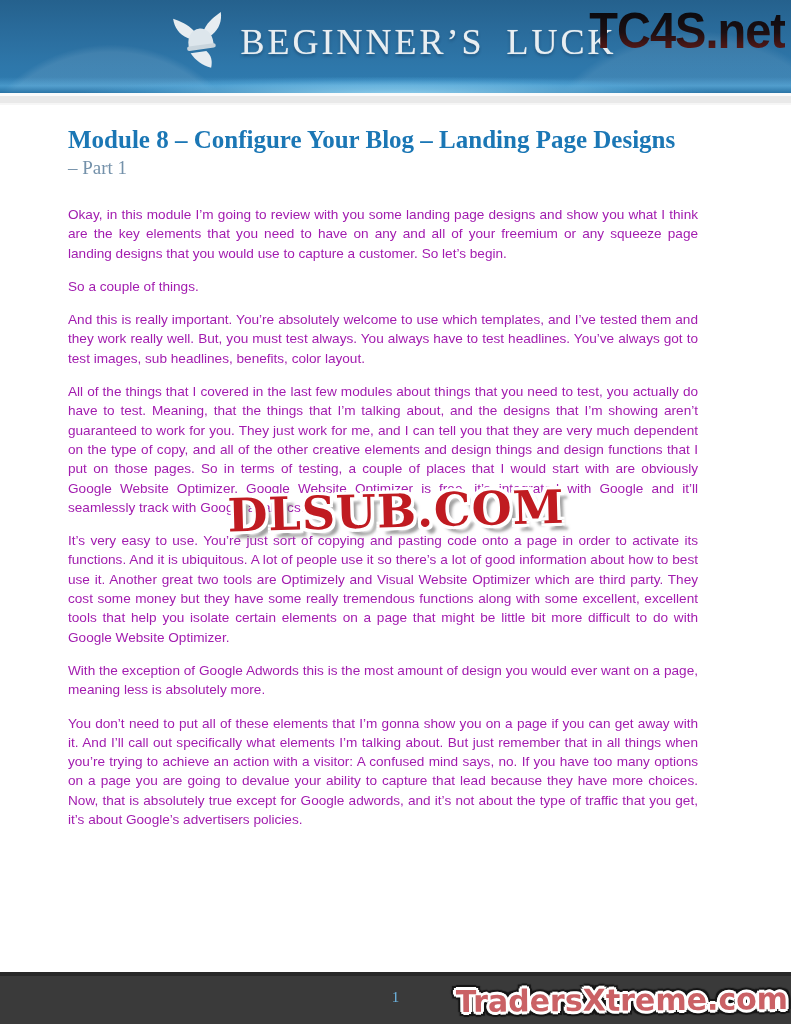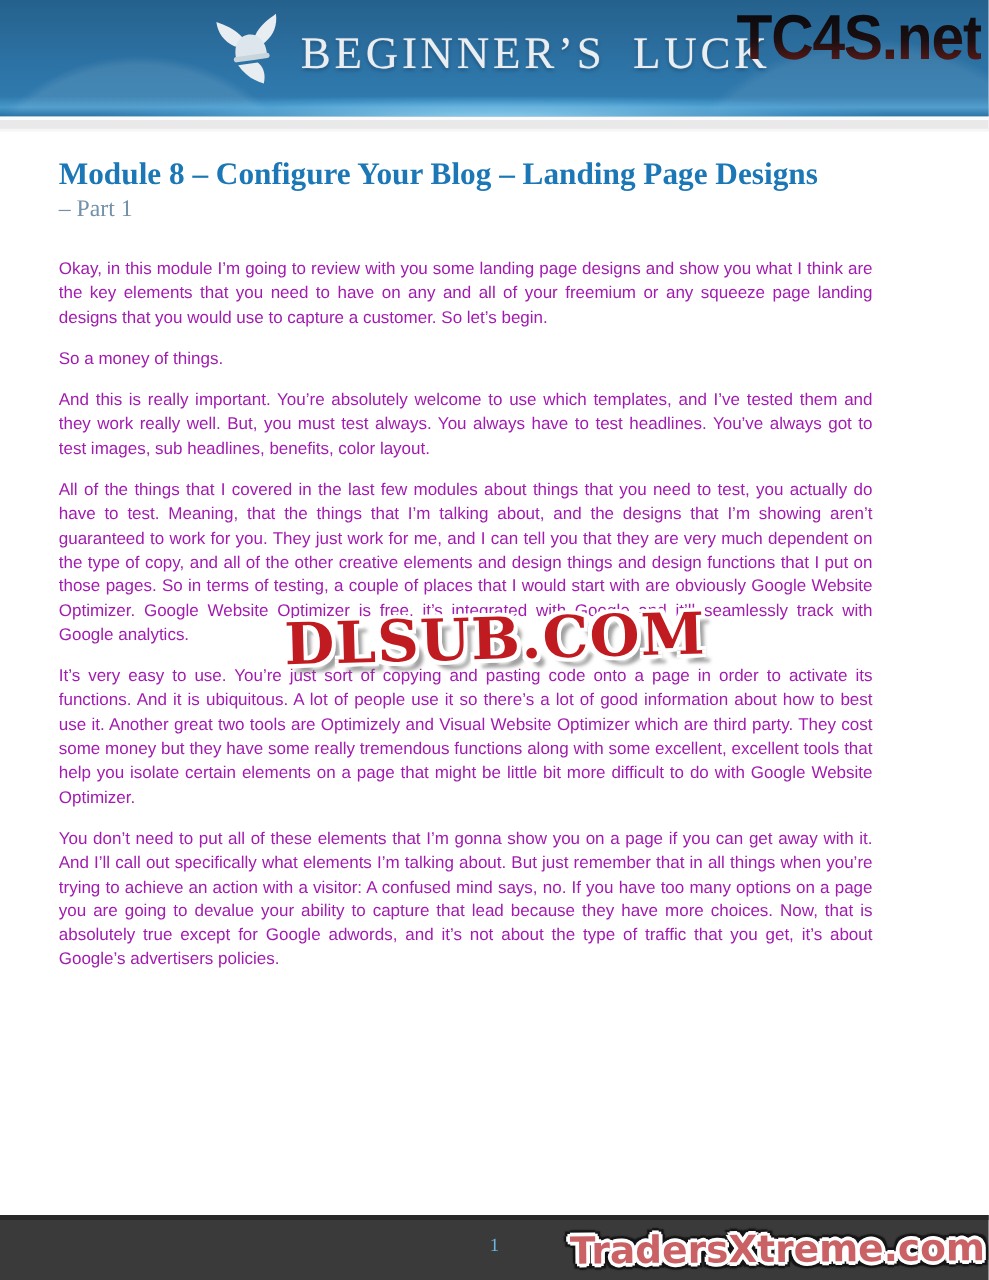--- a/index.html
+++ b/index.html
@@ -58,21 +58,21 @@
     z-index: 5;
   }
   .divider {
     height: 12px;
     background: #e9e9e9;
     border-top: 3px solid #fbfbfb;
     border-bottom: 2px solid #f6f6f6;
   }
 
   
-  .content { padding: 20px 93px 0 47px; }
+  .content { padding: 20px 93px 0 68px; }
   .page-title {
     font-family: "Liberation Serif", serif;
     font-weight: 700;
     font-size: 25px;
     color: #1b77b5;
     line-height: 1.2;
   }
   .page-subtitle {
     font-family: "Liberation Serif", serif;
     font-weight: 400;
@@ -159,24 +159,25 @@
 </header>
 
 <div class="divider"></div>
 
 <main class="content">
   <h1 class="page-title">Module 8 – Configure Your Blog – Landing Page Designs</h1>
   <h2 class="page-subtitle">– Part 1</h2>
 
   <div class="body-text">
     <p>Okay, in this module I’m going to review with you some landing page designs and show you what I think are the key elements that you need to have on any and all of your freemium or any squeeze page landing designs that you would use to capture a customer. So let’s begin.</p>
-    <p>So a money of things.</p>
+    <p>So a couple of things.</p>
     <p>And this is really important. You’re absolutely welcome to use which templates, and I’ve tested them and they work really well. But, you must test always. You always have to test headlines. You’ve always got to test images, sub headlines, benefits, color layout.</p>
     <p>All of the things that I covered in the last few modules about things that you need to test, you actually do have to test. Meaning, that the things that I’m talking about, and the designs that I’m showing aren’t guaranteed to work for you. They just work for me, and I can tell you that they are very much dependent on the type of copy, and all of the other creative elements and design things and design functions that I put on those pages. So in terms of testing, a couple of places that I would start with are obviously Google Website Optimizer. Google Website Optimizer is free, it’s integrated with Google and it’ll seamlessly track with Google analytics.</p>
     <p>It’s very easy to use. You’re just sort of copying and pasting code onto a page in order to activate its functions. And it is ubiquitous. A lot of people use it so there’s a lot of good information about how to best use it. Another great two tools are Optimizely and Visual Website Optimizer which are third party. They cost some money but they have some really tremendous functions along with some excellent, excellent tools that help you isolate certain elements on a page that might be little bit more difficult to do with Google Website Optimizer.</p>
+    <p>With the exception of Google Adwords this is the most amount of design you would ever want on a page, meaning less is absolutely more.</p>
     <p>You don’t need to put all of these elements that I’m gonna show you on a page if you can get away with it. And I’ll call out specifically what elements I’m talking about. But just remember that in all things when you’re trying to achieve an action with a visitor: A confused mind says, no. If you have too many options on a page you are going to devalue your ability to capture that lead because they have more choices. Now, that is absolutely true except for Google adwords, and it’s not about the type of traffic that you get, it’s about Google’s advertisers policies.</p>
   </div>
 </main>
 
 <div class="dlsub">DLSUB.COM</div>
 
 <footer class="footer">
   <div class="page-num">1</div>
   <div class="traders">TradersXtreme.com</div>
 </footer>

